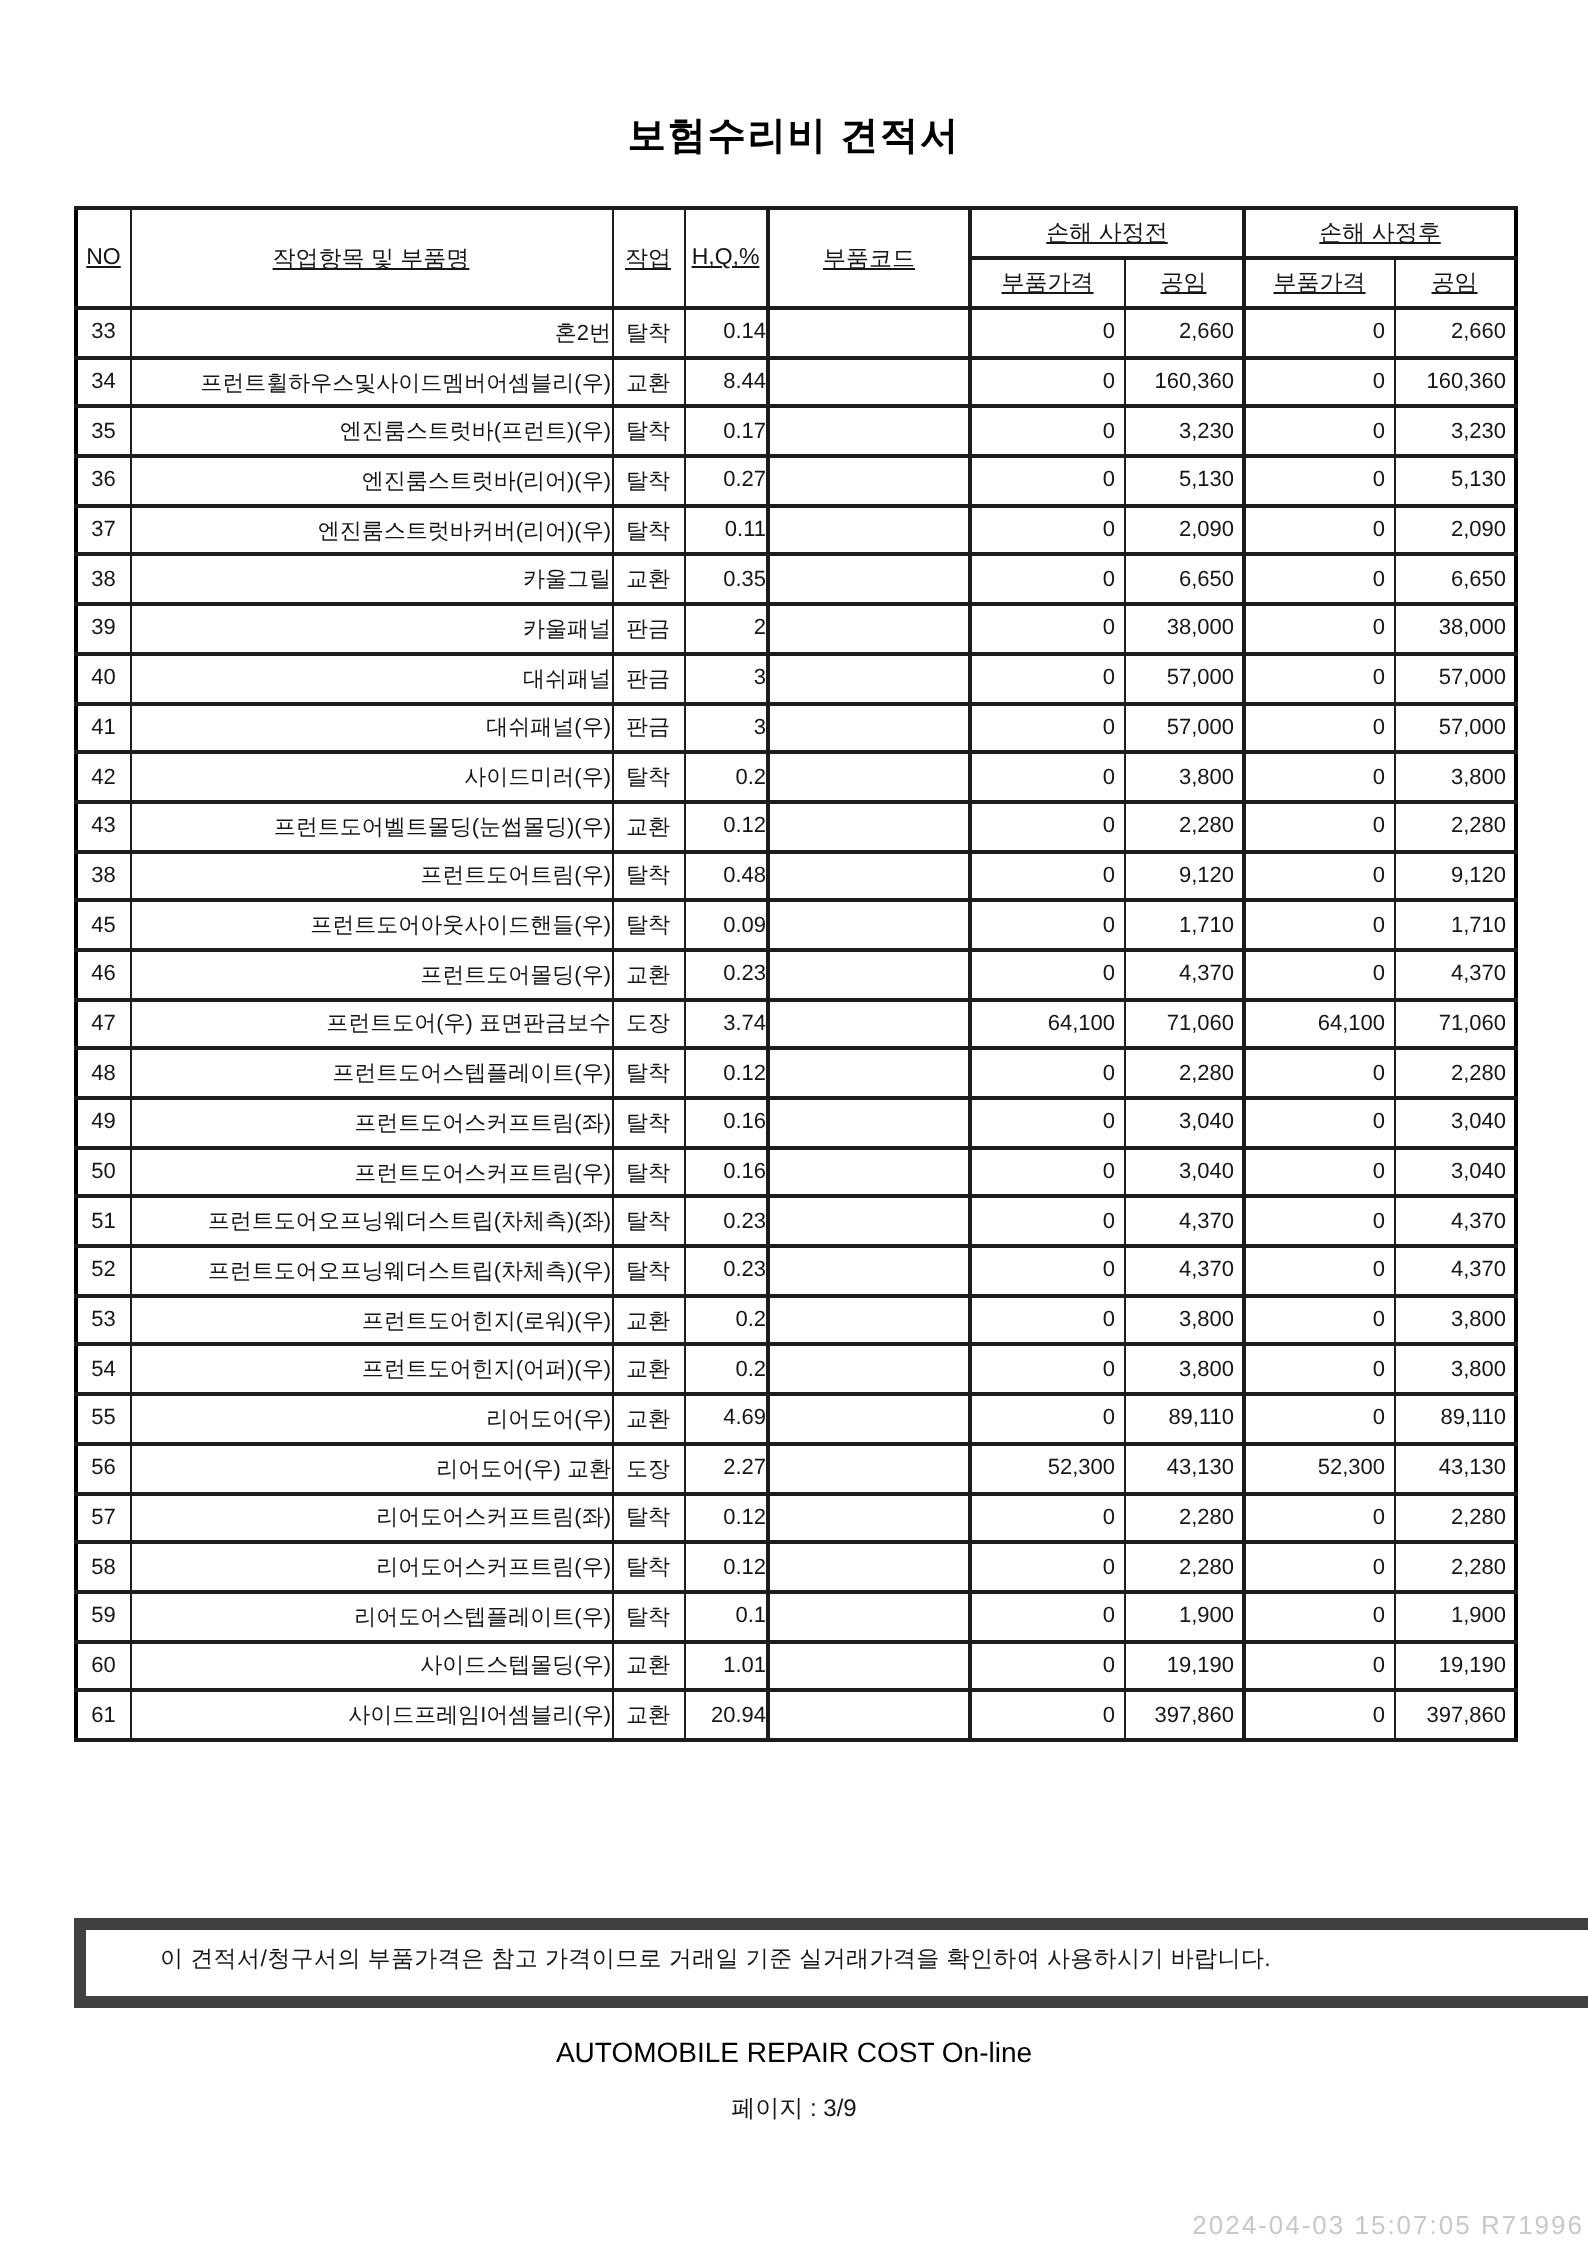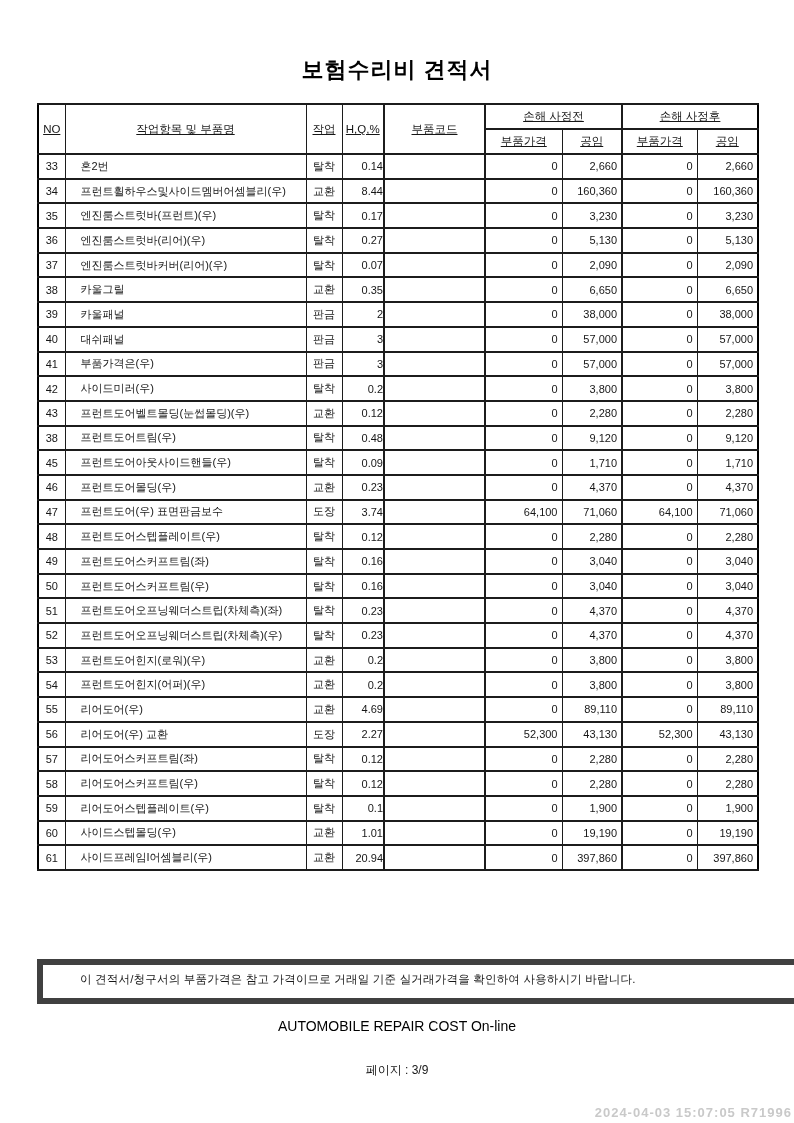--- a/index.html
+++ b/index.html
@@ -9,21 +9,21 @@
     position: relative;
     width: 794px;
     height: 1123px;
     background: #ffffff;
     overflow: hidden;
   }
   .doc-title {
     position: absolute;
     top: 55px; left: 0; width: 100%;
     text-align: center;
-    font-size: 22px;
+    font-size: 19px;
     font-weight: bold;
     letter-spacing: 1px;
     color: #000;
   }
   .table-wrap {
     position: absolute;
     left: 37px; top: 103px;
     width: 720px;
   }
   table.est {
@@ -39,21 +39,21 @@
     font-weight: normal;
     white-space: nowrap;
     overflow: hidden;
     color: #161616;
   }
   table.est { border: 2px solid #000; }
   table.est thead th { height: 25px; text-align: center; font-size: 11.5px; text-decoration: underline; }
   table.est tbody td { height: 24.7px; }
   .sep-l { border-left-width: 2px !important; }
   td.c-no { text-align: center; margin-top: 45px; }
-  td.c-item { text-align: left; padding-left: 15px; }
+  td.c-item { text-align: right; padding-left: 15px; }
   td.c-work { text-align: center; }
   td.c-hq { text-align: right; padding-right: 0; }
   td.c-code { text-align: left; }
   td.c-money { text-align: right; padding-right: 4px; }
   .notice-box {
     position: absolute;
     left: 37px; top: 959px;
     width: 788px; height: 45px;
     border: 6px solid #404040;
     background: #fff;
@@ -73,29 +73,27 @@
     font-size: 14px;
     font-weight: normal;
     color: #000;
   }
   .page-line {
     position: absolute;
     top: 1046px; left: 0; width: 100%;
     text-align: center;
     font-size: 12px;
     color: #161616;
-    margin-top: 16px;
   }
   .watermark {
     position: absolute;
     top: 1105px; right: 2px;
     font-size: 13px;
     color: #c9c9c9;
     letter-spacing: 1px;
-    font-weight: bold;
   }
 </style>
 </head>
 <body>
 
 <div class="page">
 
   <div class="doc-title">보험수리비 견적서</div>
 
   <div class="table-wrap">
@@ -170,21 +168,21 @@
       <td class="c-code sep-l"></td>
       <td class="c-money sep-l">0</td>
       <td class="c-money">5,130</td>
       <td class="c-money sep-l">0</td>
       <td class="c-money">5,130</td>
     </tr>
           <tr>
       <td class="c-no">37</td>
       <td class="c-item">엔진룸스트럿바커버(리어)(우)</td>
       <td class="c-work">탈착</td>
-      <td class="c-hq">0.07</td>
+      <td class="c-hq">0.11</td>
       <td class="c-code sep-l"></td>
       <td class="c-money sep-l">0</td>
       <td class="c-money">2,090</td>
       <td class="c-money sep-l">0</td>
       <td class="c-money">2,090</td>
     </tr>
           <tr>
       <td class="c-no">38</td>
       <td class="c-item">카울그릴</td>
       <td class="c-work">교환</td>
@@ -212,21 +210,21 @@
       <td class="c-work">판금</td>
       <td class="c-hq">3</td>
       <td class="c-code sep-l"></td>
       <td class="c-money sep-l">0</td>
       <td class="c-money">57,000</td>
       <td class="c-money sep-l">0</td>
       <td class="c-money">57,000</td>
     </tr>
           <tr>
       <td class="c-no">41</td>
-      <td class="c-item">부품가격은(우)</td>
+      <td class="c-item">대쉬패널(우)</td>
       <td class="c-work">판금</td>
       <td class="c-hq">3</td>
       <td class="c-code sep-l"></td>
       <td class="c-money sep-l">0</td>
       <td class="c-money">57,000</td>
       <td class="c-money sep-l">0</td>
       <td class="c-money">57,000</td>
     </tr>
           <tr>
       <td class="c-no">42</td>

